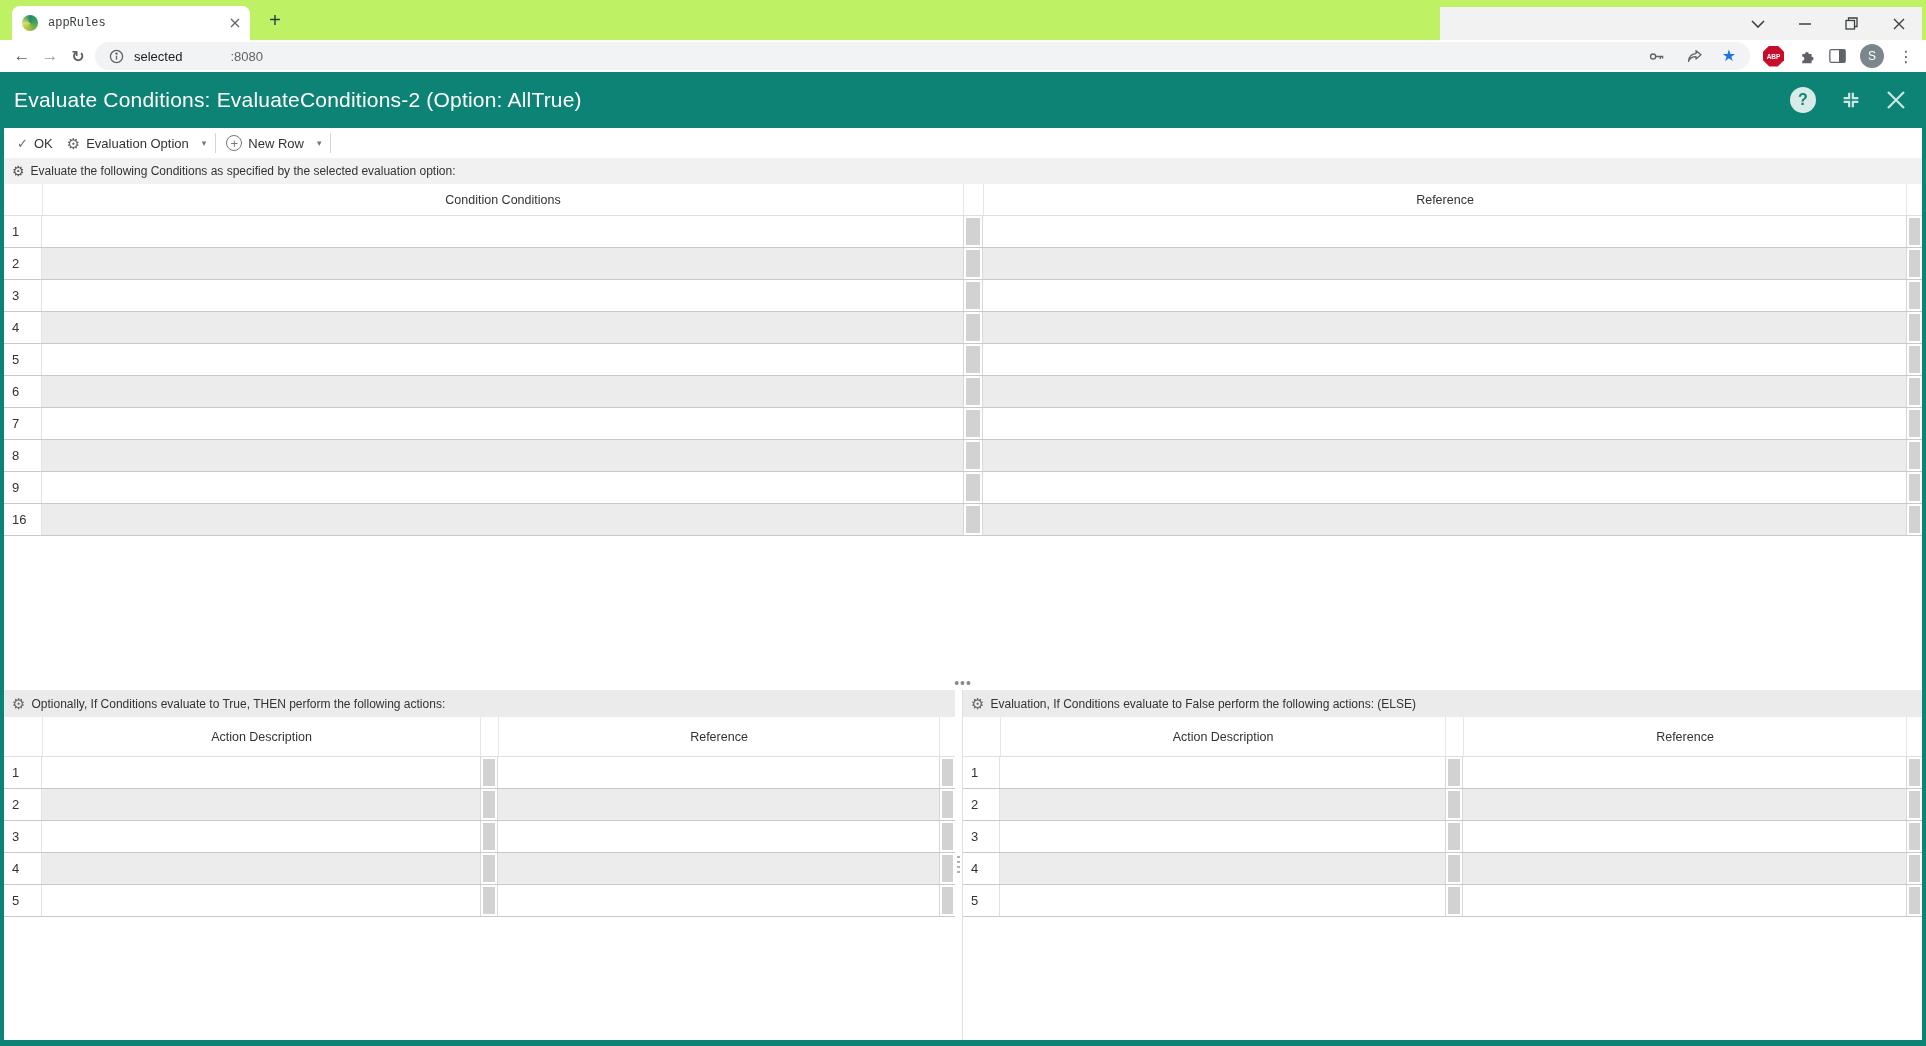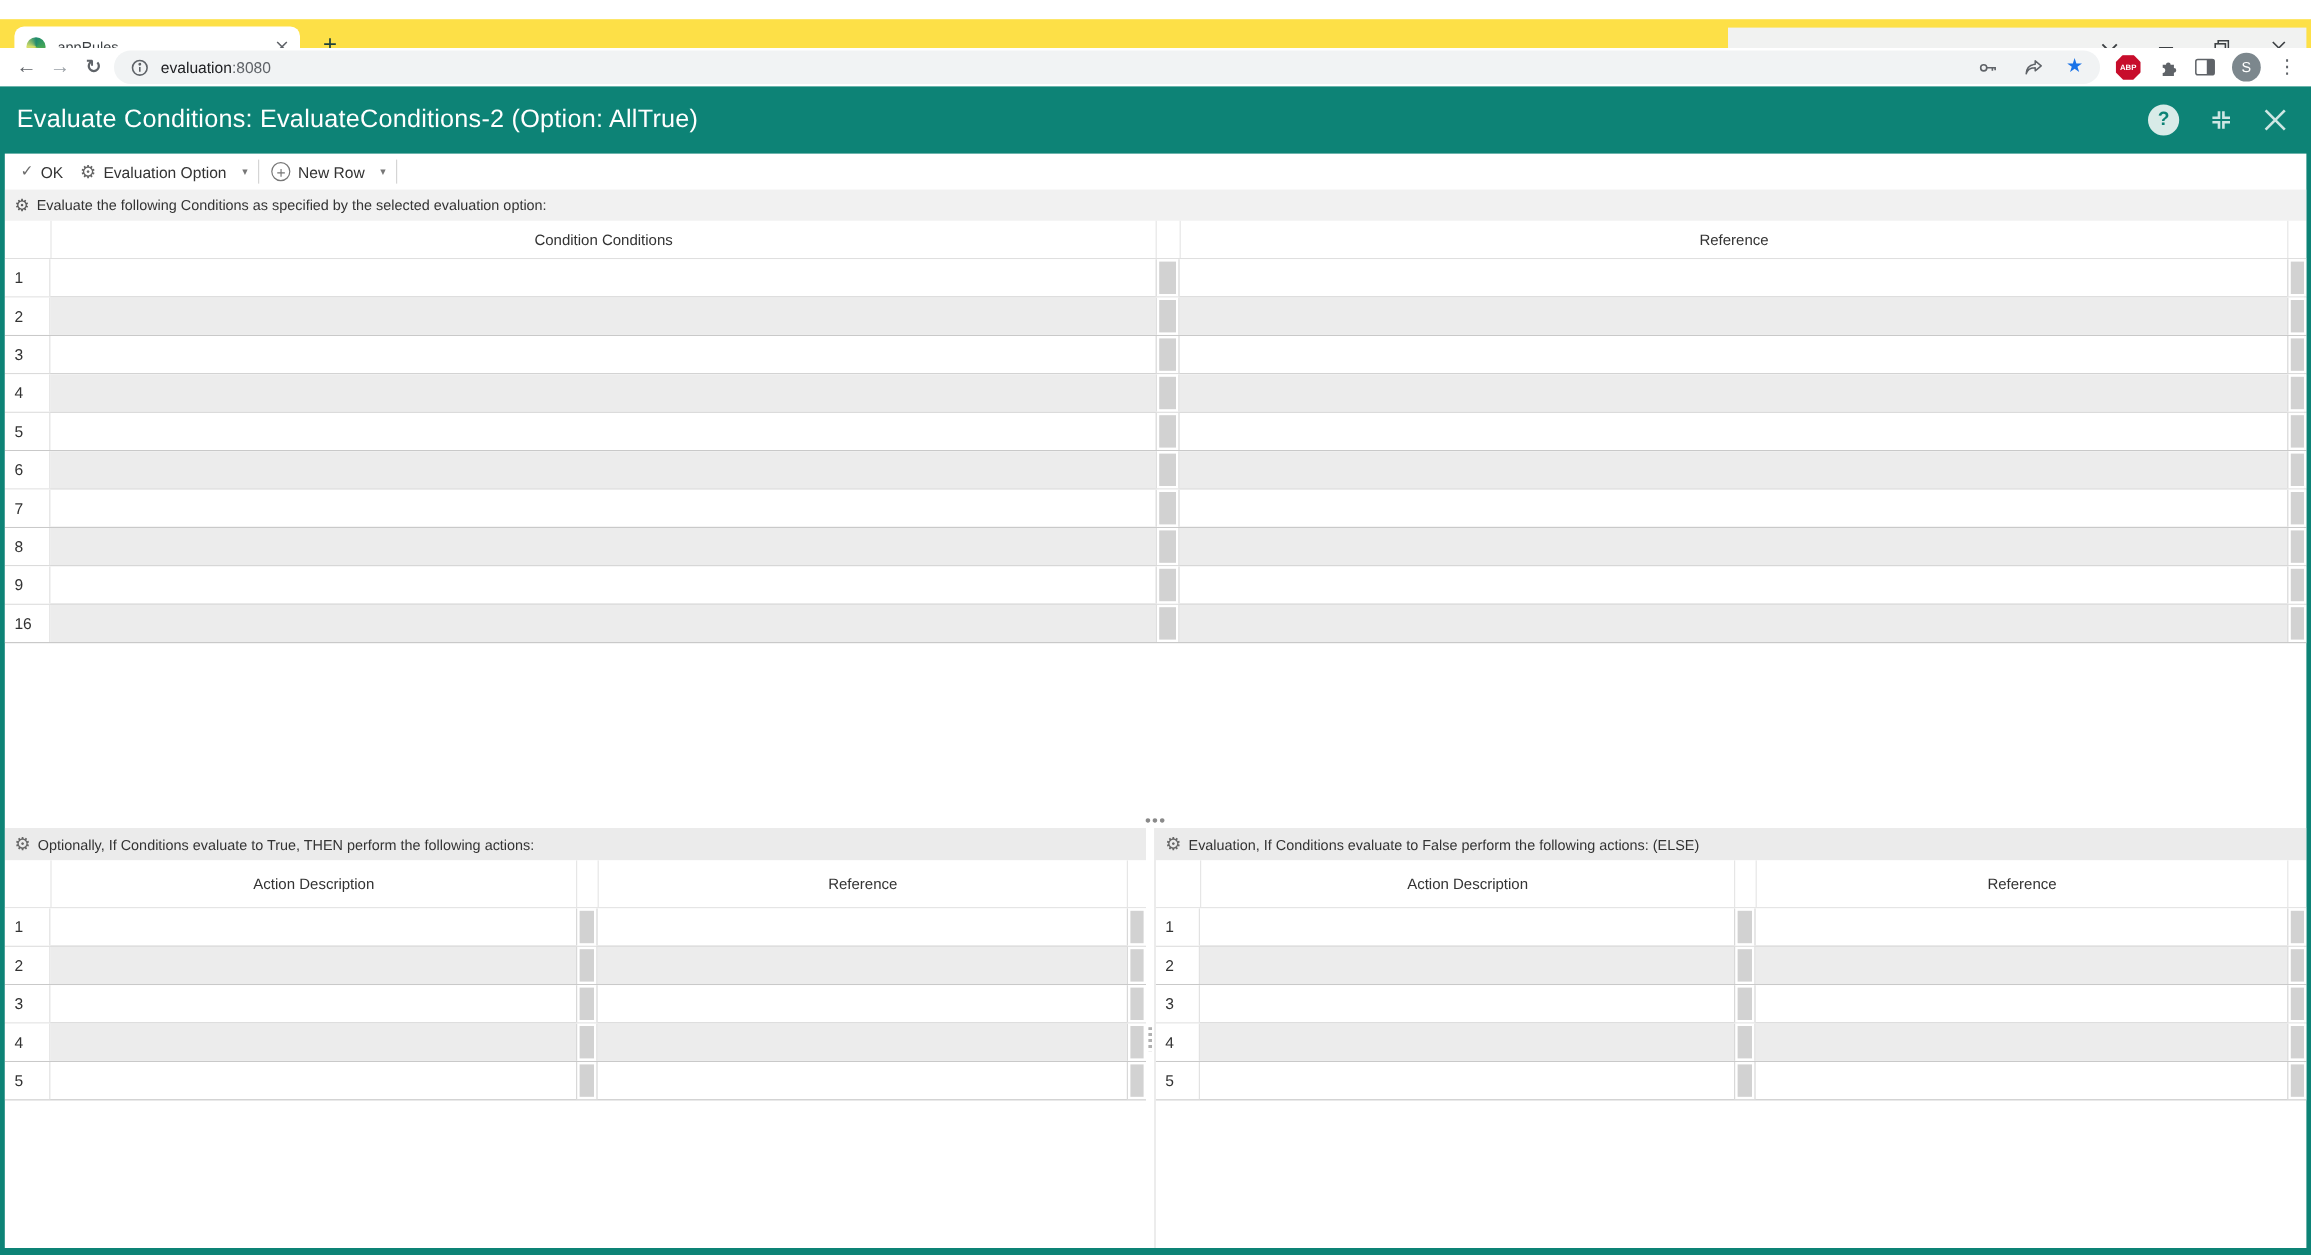--- a/index.html
+++ b/index.html
@@ -1,20 +1,20 @@
 <!DOCTYPE html>
 <html><head>
 <meta charset="utf-8">
 <style>
   * { margin:0; padding:0; box-sizing:border-box; }
   html,body { width:1926px; height:1046px; overflow:hidden;
     font-family:"Liberation Sans","DejaVu Sans",sans-serif; background:#fff; }
 
   
-  #tabstrip { position:absolute; left:0; top:16px; width:1926px; height:40px; background:#fde047; }
+  #tabstrip { position:absolute; left:0; top:0; width:1926px; height:40px; background:#bef264;font-family:Liberation Mono, monospace; }
   .tab { position:absolute; left:12px; top:6px; width:238px; height:34px; background:#fff;
     border-radius:8px 8px 0 0; display:flex; align-items:center; padding:0 10px; }
   .favicon { width:16px; height:16px; border-radius:50%;
     background:conic-gradient(#1f8a6e,#44a657,#9fba3d,#d9e06a,#1f8a6e); flex:0 0 16px; }
   .tab-title { margin-left:10px; font-size:12px; color:#3c4043; flex:1; white-space:nowrap; overflow:hidden; }
   .icon-btn { display:flex; align-items:center; justify-content:center; background:none; border:none; cursor:pointer; }
   .newtab { position:absolute; left:260px; top:8px; width:30px; height:26px; font-size:20px; font-weight:400;
     color:#20413c; display:flex; align-items:center; justify-content:center; }
   .wc-area { position:absolute; left:1440px; top:7px; width:482px; height:33px; background:#f1f2f1;
     display:flex; align-items:center; justify-content:flex-end; }
@@ -24,21 +24,21 @@
   #btoolbar { position:absolute; left:0; top:40px; width:1926px; height:32px; background:#fff; }
   .navicon { position:absolute; top:0; height:32px; width:28px; display:flex; align-items:center;
     justify-content:center; font-size:17px; color:#5f6368; }
   #nav-back { left:8px; }
   #nav-fwd  { left:36px; color:#9aa0a6; }
   #nav-reload { left:64px; font-size:16px; font-weight:bold; }
   .omnibox { position:absolute; left:95px; top:2px; width:1655px; height:28px; background:#f1f3f4;
     border-radius:14px; display:flex; align-items:center; padding:0 14px; }
   .url-text { font-size:13px; margin-left:10px; }
   .url-host { color:#202124; }
-  .url-port { color:#5f6368; }
+  .url-port { color:#5f6368;margin-left:48px; }
   .omni-right { margin-left:auto; display:flex; align-items:center; gap:20px; }
   .star { color:#1a73e8; font-size:16px; line-height:1; }
   .ext-area { position:absolute; right:4px; top:0; height:32px; display:flex; align-items:center; gap:14px; padding-right:8px; }
   .abp { width:21px; height:21px; background:#c70d2b; color:#fff; font-size:6.5px; font-weight:bold;
     display:flex; align-items:center; justify-content:center;
     clip-path:polygon(30% 0,70% 0,100% 30%,100% 70%,70% 100%,30% 100%,0 70%,0 30%); }
   .avatar { width:24px; height:24px; border-radius:50%; background:#7c878d; color:#fff; font-size:12px;
     display:flex; align-items:center; justify-content:center; }
   .menu-dots { font-size:16px; color:#5f6368; }
 
@@ -162,21 +162,21 @@
   <div class="navicon" id="nav-fwd">→</div>
   <div class="navicon" id="nav-reload">↻</div>
   <div class="omnibox">
     <span>
       <svg width="15" height="15" viewBox="0 0 16 16" fill="none" stroke="#5f6368" stroke-width="1.4">
         <circle cx="8" cy="8" r="6.5"></circle>
           <path d="M8 7.2 V11.4"></path>
           <circle cx="8" cy="4.9" r="0.6" fill="#5f6368"></circle>
         </svg>
     </span>
-    <span class="url-text"><span class="url-host">evaluation</span><span class="url-port">:8080</span></span>
+    <span class="url-text"><span class="url-host">selected</span><span class="url-port">:8080</span></span>
     <span class="omni-right">
       <span class="icon-btn">
         <svg width="17" height="17" viewBox="0 0 20 20" fill="none" stroke="#5f6368" stroke-width="1.6">
           <circle cx="6" cy="10" r="3"></circle>
             <path d="M9 10 H18 M14.5 10 V13 M17.2 10 V12.4"></path>
           </svg>
       </span>
       <span class="icon-btn">
         <svg width="17" height="15" viewBox="0 0 20 18">
             <path d="M13 2 L19 7 L13 12 V9 C7.5 9 5 12 4 15 C4.2 10 7 6 13 5.5 Z" fill="none" stroke="#5f6368" stroke-width="1.5" stroke-linejoin="round"></path>

